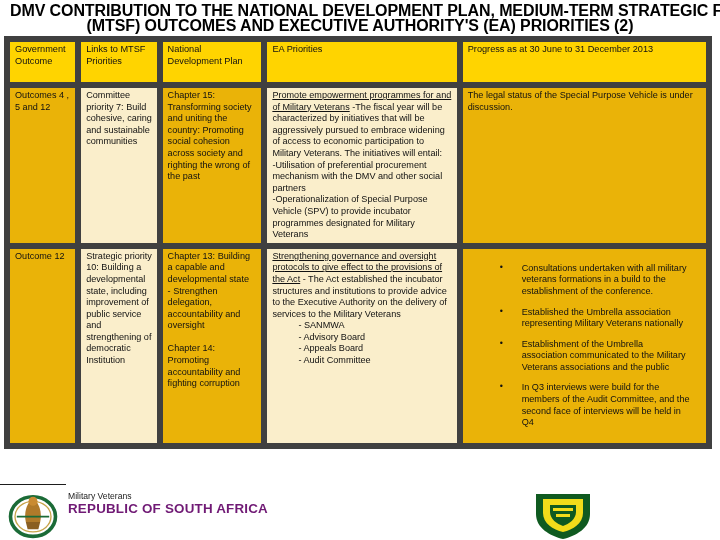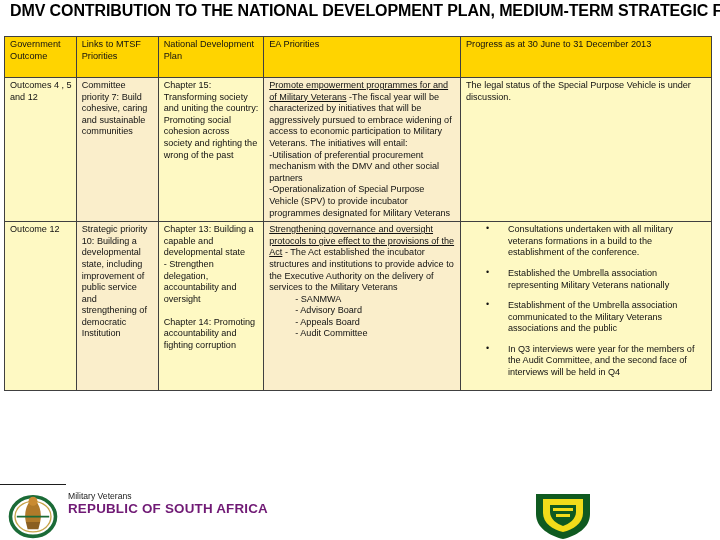--- a/index.html
+++ b/index.html
@@ -34,49 +34,49 @@
     position: absolute;
     left: 4px;
     top: 36px;
     width: 708px;
     border-collapse: collapse;
     table-layout: fixed;
   }
   .slide-table td, .slide-table th {
     vertical-align: top;
     padding: 2px 4px 2px 5px;
-    border: 1px solid #404040;
+    border: 6px solid #404040;
     font-size: 9.1px;
     line-height: 11.6px;
     color: #111111;
     text-align: left;
     font-weight: normal;
   }
   .hdr td {
     background: #ffd400;
     font-size: 9.2px;
     line-height: 11.6px;
     height: 36px;
     color: #111111;
   }
-  .body-row td { background: #fef9c3; }
+  .body-row td { background: #eab308; }
   .body-row td.alt { background: #faeecb; }
 
   .col1 { width: 70px; }
   .col2 { width: 80px; }
   .col3 { width: 103px; }
   .col4 { width: 192px; }
   .col5 { width: 245px; }
 
   .u { text-decoration: underline; }
   .ind { padding-left: 26px; display: block; }
 
   
   ul.bullets {
-    margin: 0;
+    margin: 12px;
     padding: 0 0 0 42px;
     list-style: none;
   }
   ul.bullets li {
     position: relative;
     margin: 0 0 9px 0;
     padding-left: 0;
   }
   ul.bullets li:before {
     content: "\2022";
@@ -136,20 +136,21 @@
     bottom: 0px;
     width: 62px;
     height: 50px;
   }
 </style>
 </head>
 <body>
 
 <div class="slide-title">
   <span class="line">DMV CONTRIBUTION TO THE NATIONAL DEVELOPMENT PLAN, MEDIUM-TERM STRATEGIC FRAMEWORK</span>
+  <span class="line">(MTSF) OUTCOMES AND EXECUTIVE AUTHORITY'S (EA) PRIORITIES (2)</span>
 </div>
 
 <table class="slide-table">
   <colgroup>
     <col class="col1">
       <col class="col2">
       <col class="col3">
       <col class="col4">
       <col class="col5">
   </colgroup>
@@ -188,21 +189,21 @@
         <span class="ind">- SANMWA</span>
         <span class="ind">- Advisory Board</span>
         <span class="ind">- Appeals Board</span>
         <span class="ind">- Audit Committee</span>
       </td>
       <td>
         <ul class="bullets">
           <li>Consultations undertaken with all military veterans formations in a build to the establishment of the conference.</li>
           <li>Established the Umbrella association representing Military Veterans  nationally</li>
           <li>Establishment of the Umbrella association communicated to the Military Veterans associations and the public</li>
-          <li>In Q3 interviews were year for the members of the Audit Committee, and the second face of interviews will be held in Q4</li>
+          <li>In Q3 interviews were build for the members of the Audit Committee, and the second face of interviews will be held in Q4</li>
         </ul>
       </td>
     </tr>
   </tbody>
 </table>
 
 <div class="footer">
   <div class="footer-rule"></div>
 
   <svg class="coat" viewBox="0 0 60 60">

